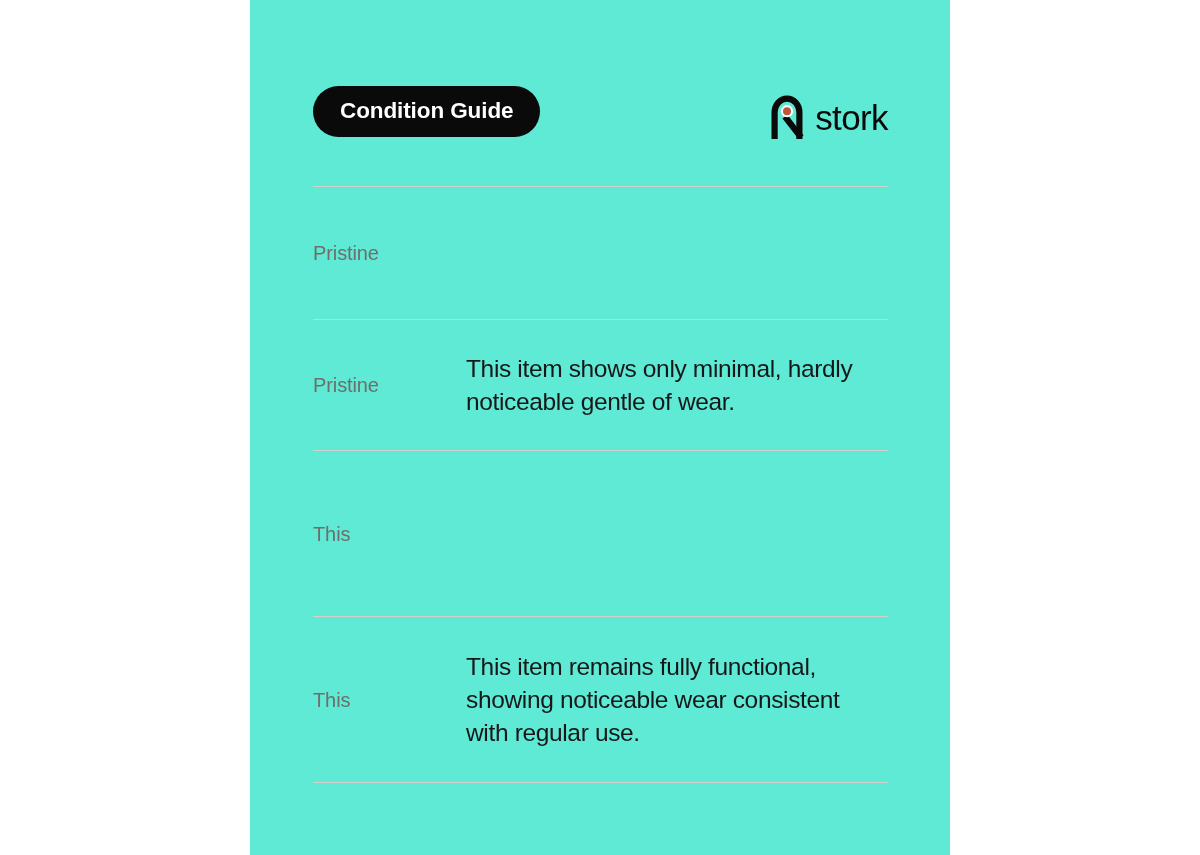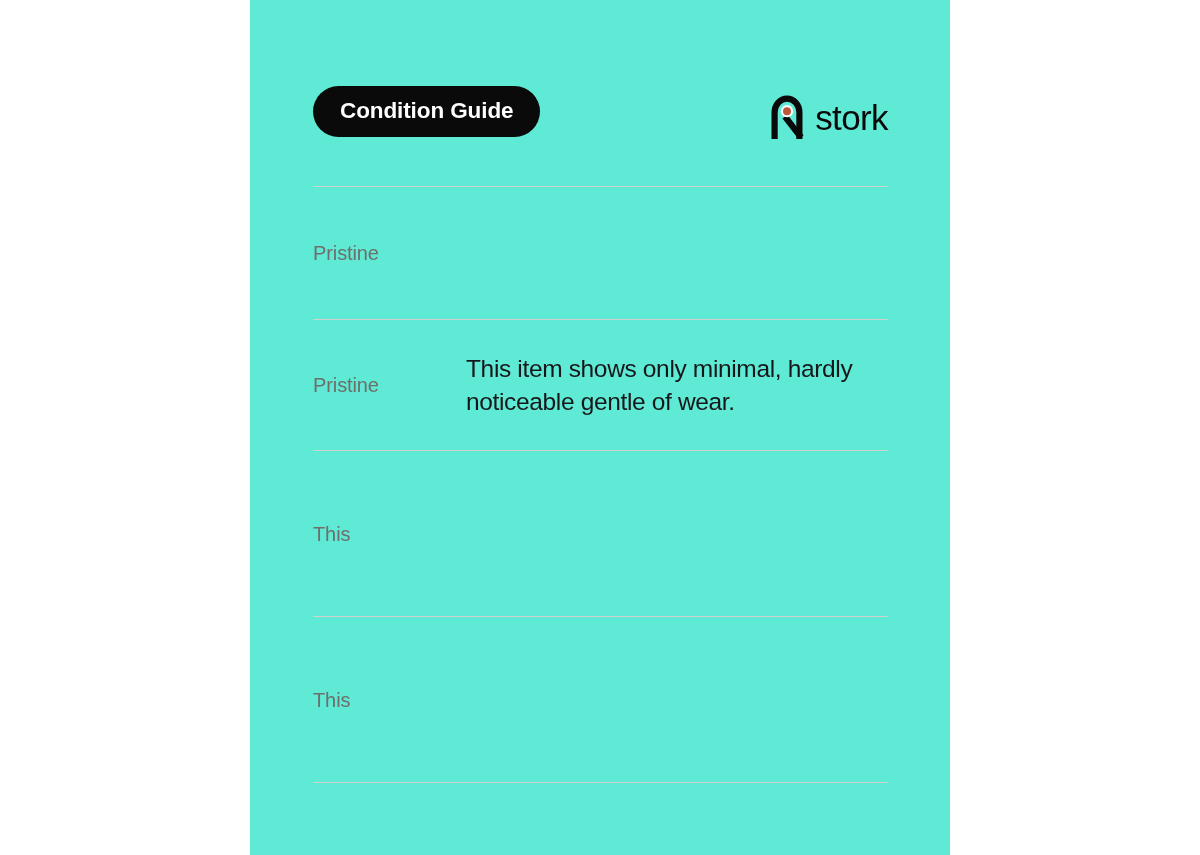--- a/index.html
+++ b/index.html
@@ -177,20 +177,21 @@
       <div class="divider"></div>
 
       <div class="guide-row row-good">
         <div class="row-label">This</div>
       </div>
 
       <div class="divider"></div>
 
       <div class="guide-row row-fair">
         <div class="row-label">This</div>
+        <div class="row-desc">This item remains fully functional, showing noticeable wear consistent with regular use.</div>
       </div>
 
       <div class="divider"></div>
 
     </div>
 
   </div>
 
 </div>
 

